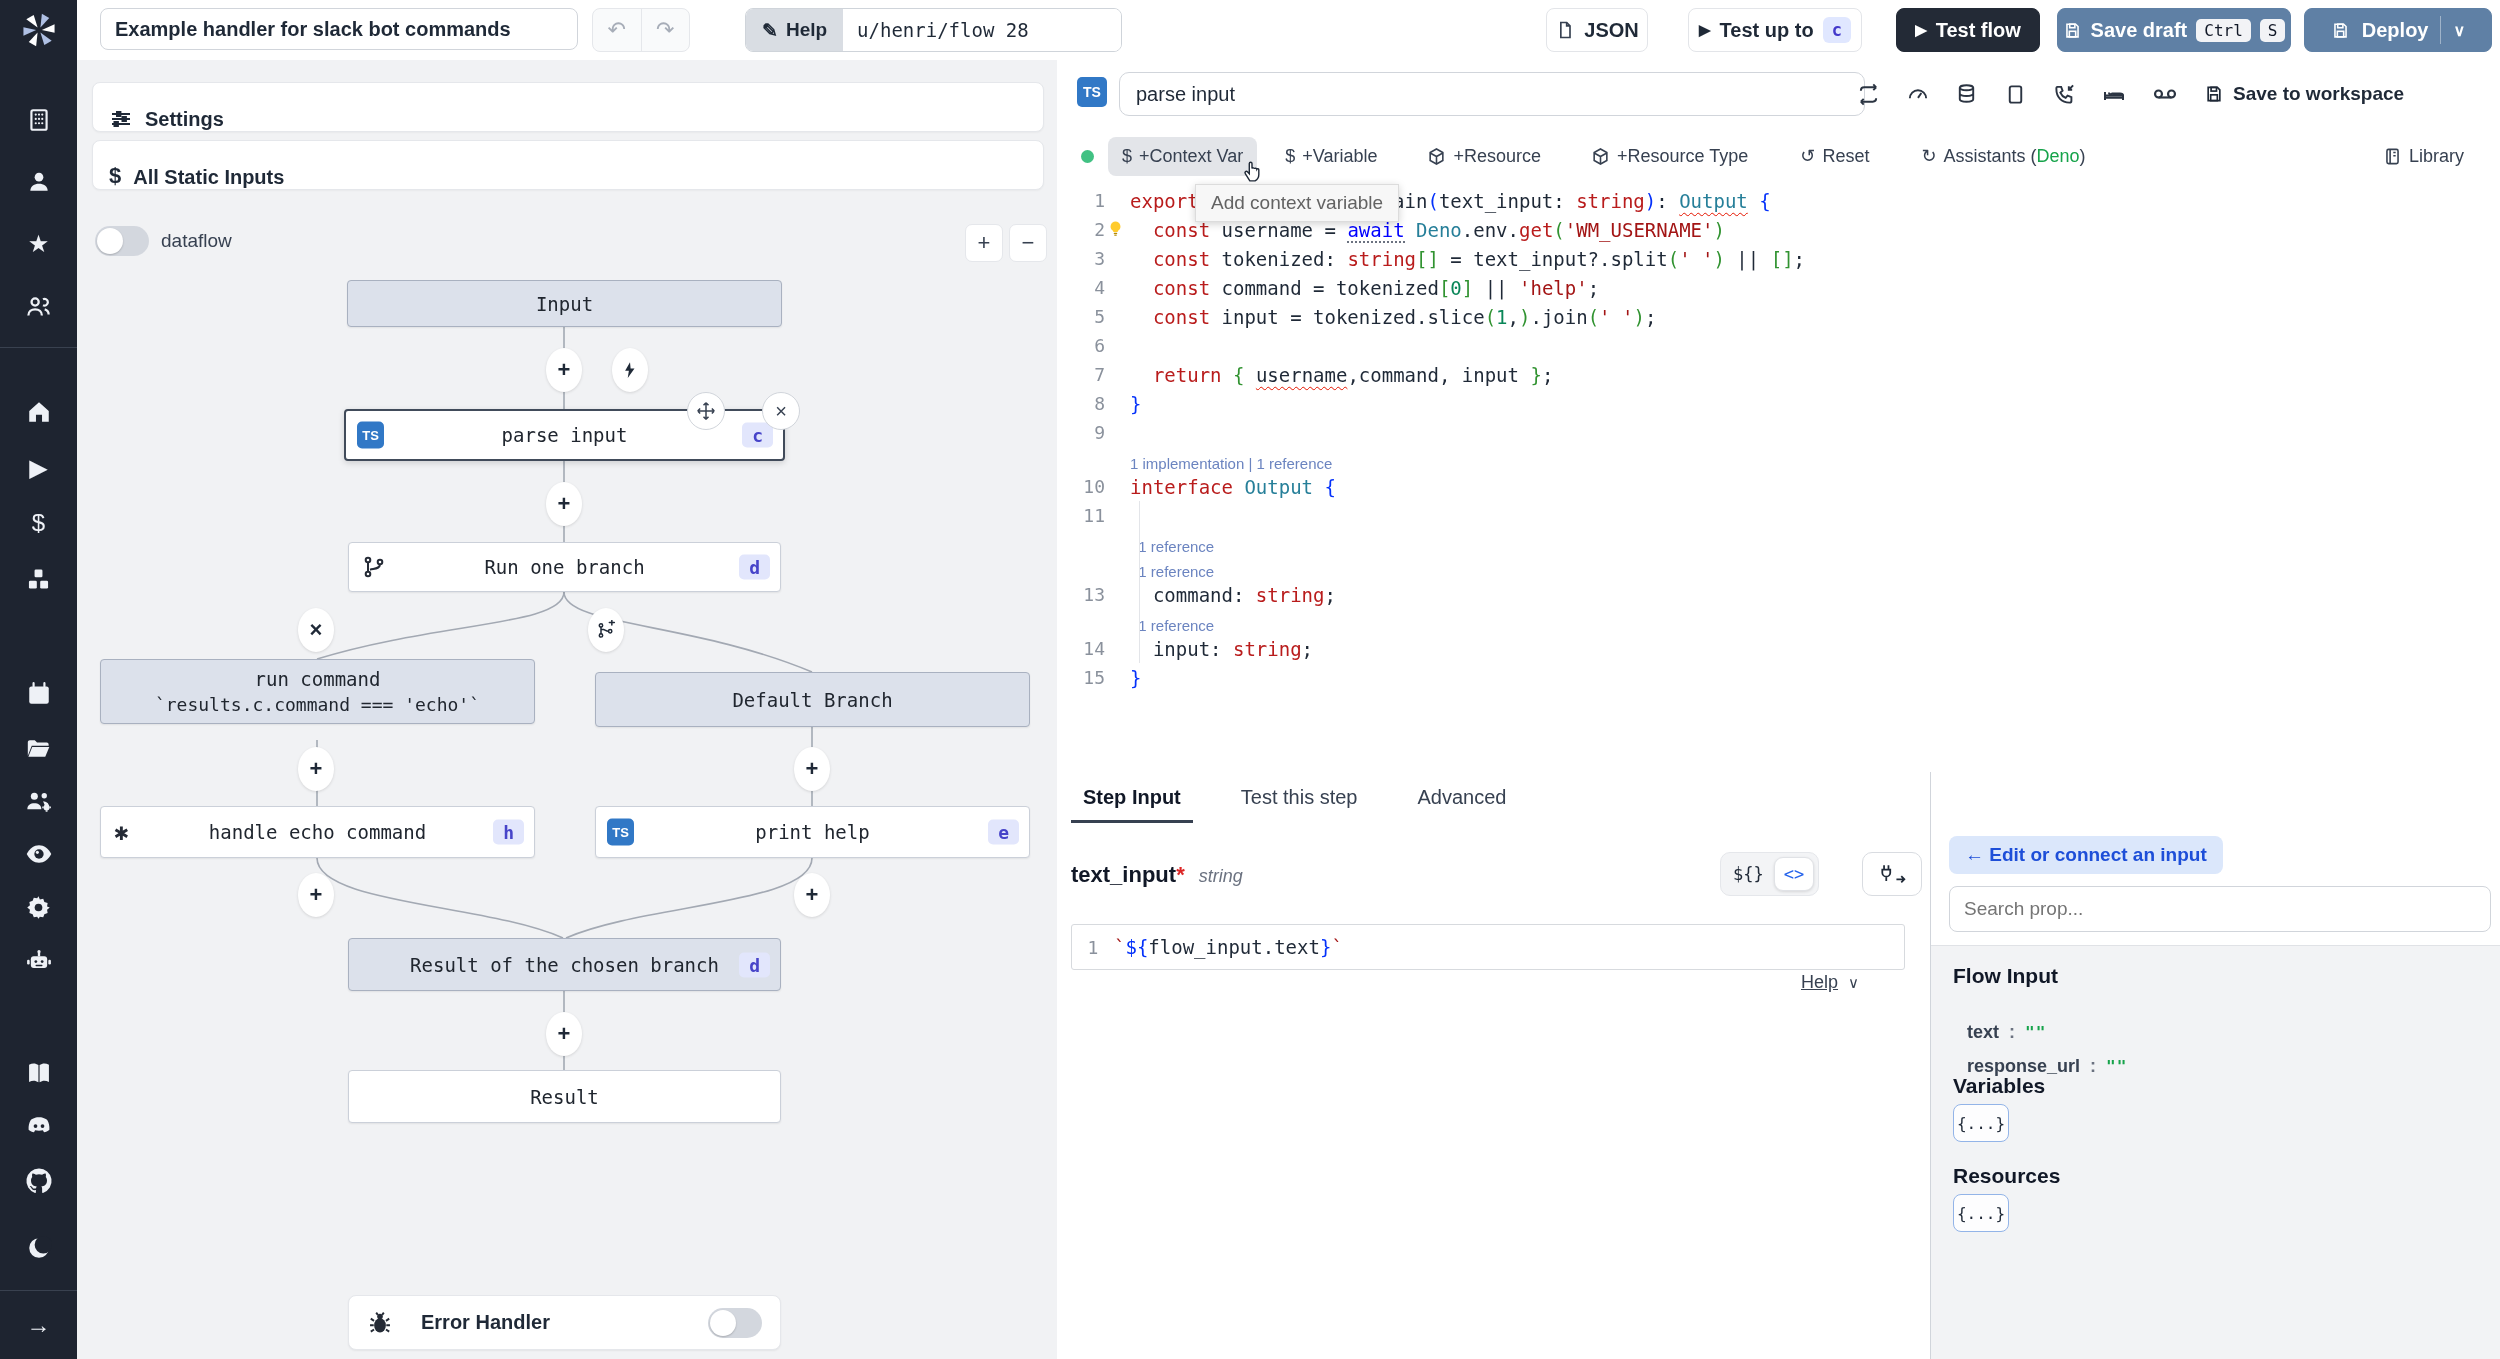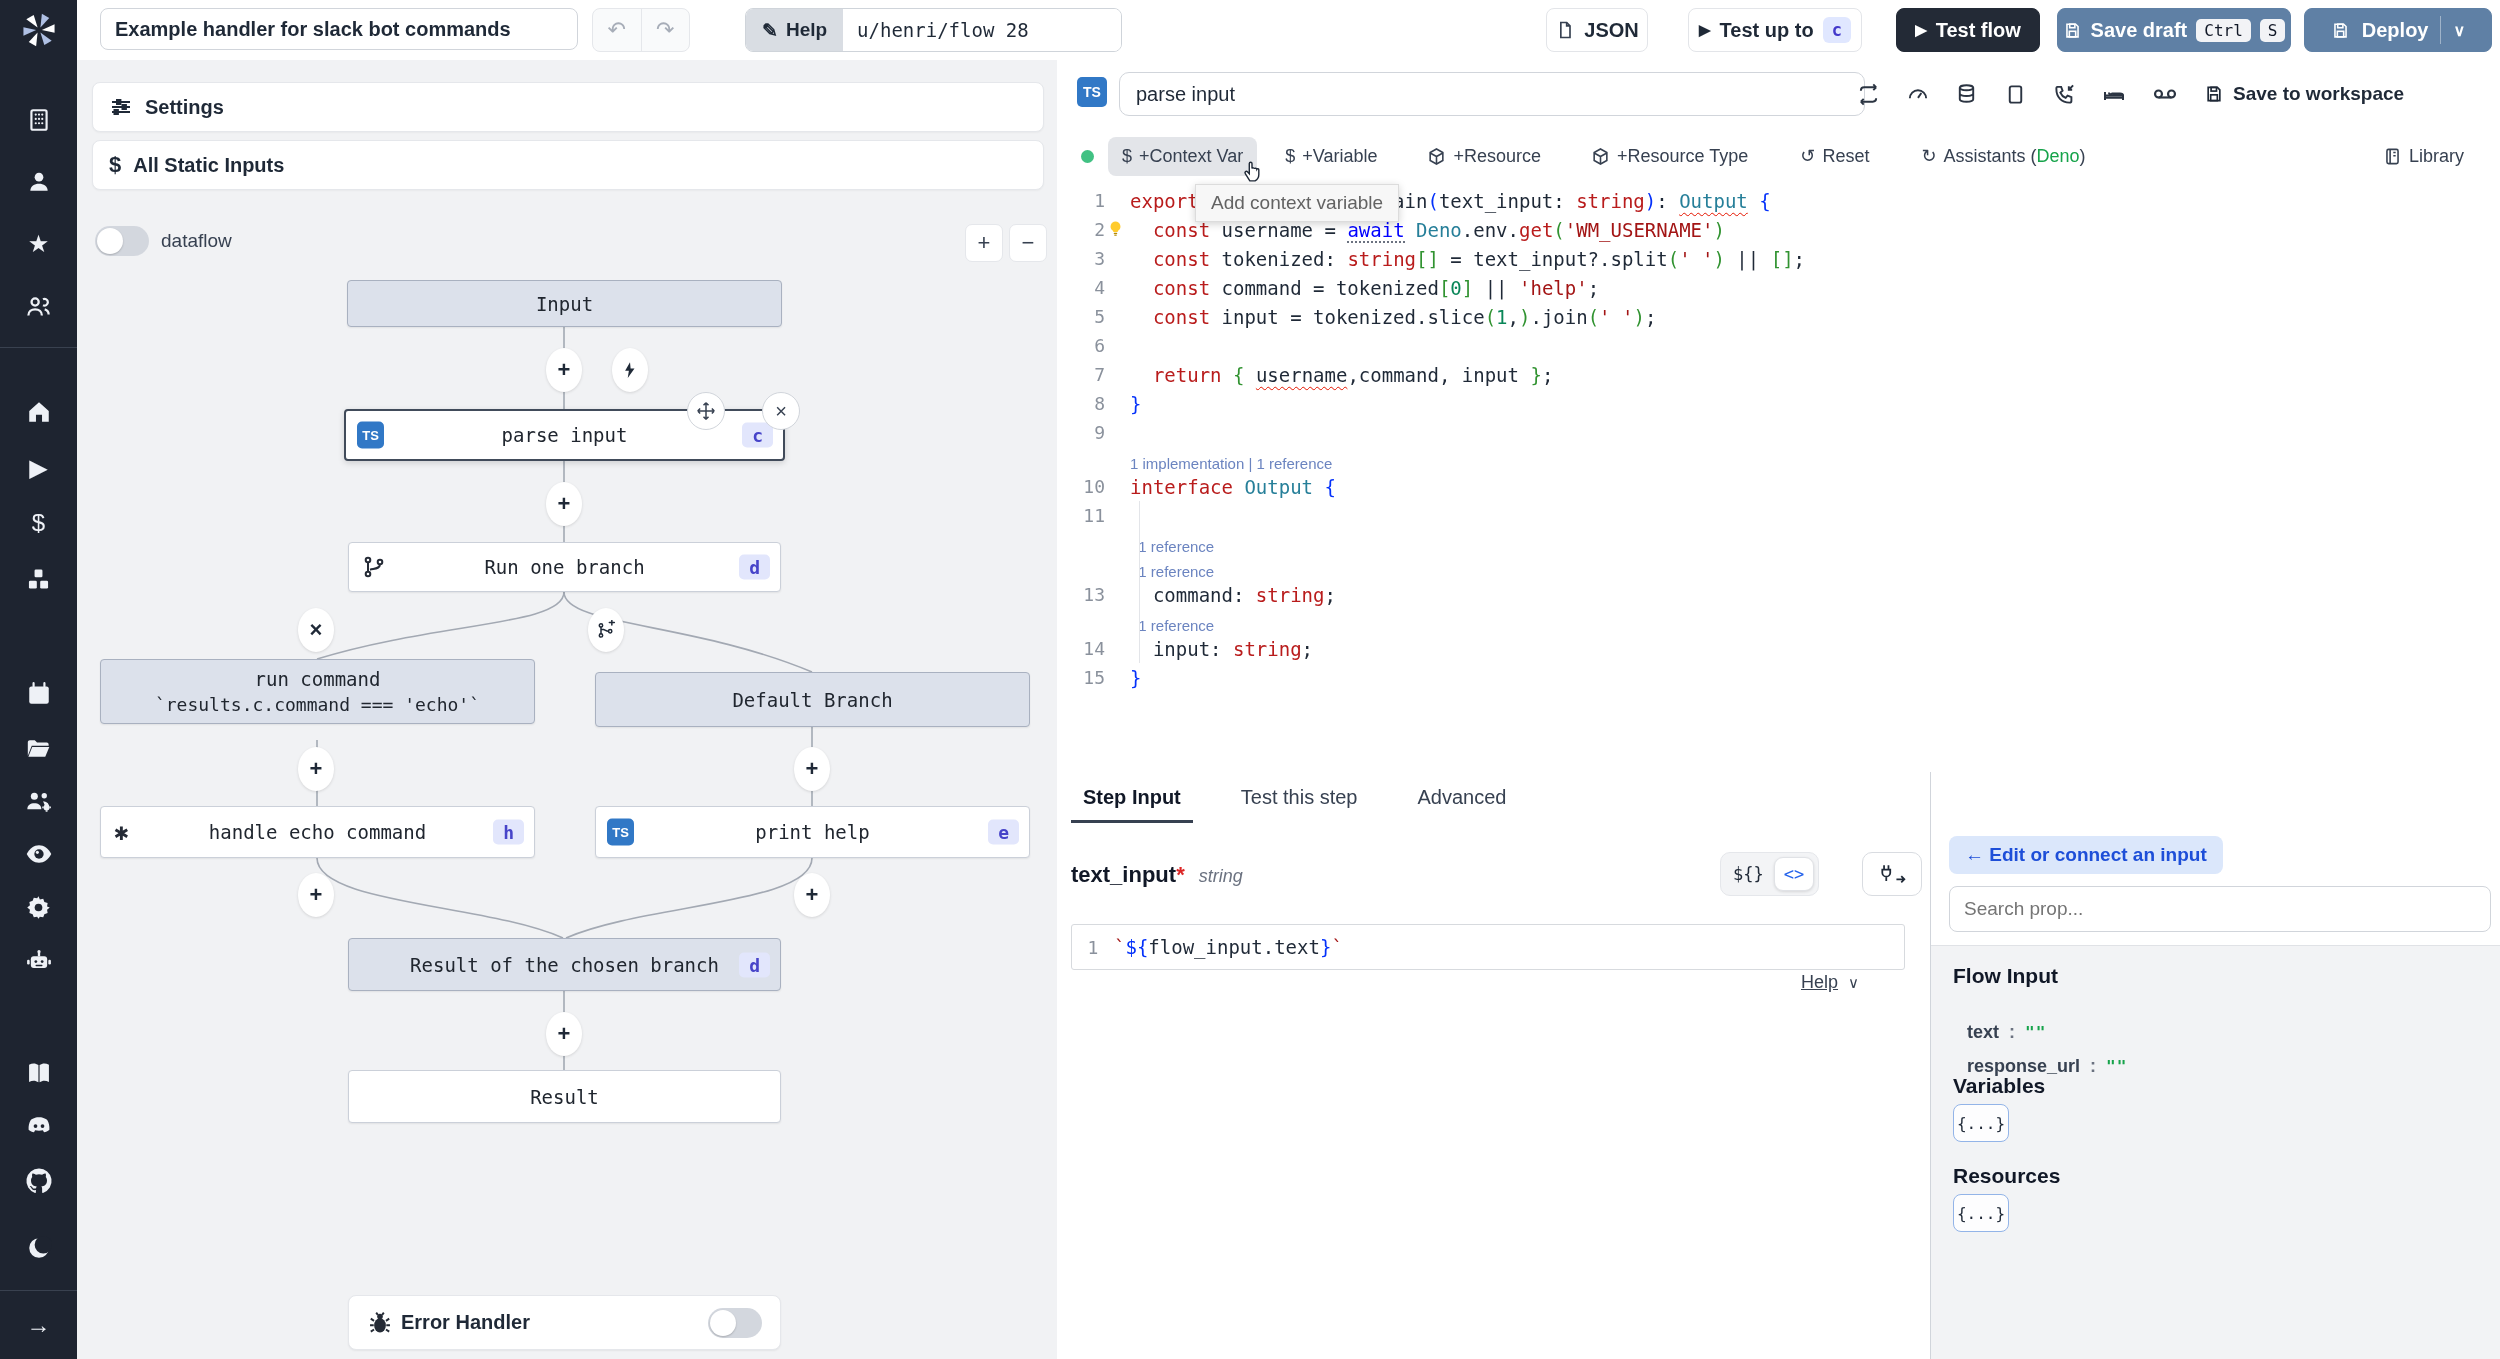--- a/index.html
+++ b/index.html
@@ -26,33 +26,33 @@
   .tbtn{position:absolute;top:8px;height:42px;display:flex;align-items:center;justify-content:center;gap:9px;border-radius:8px;font-size:20px;font-weight:bold;}
   .tbtn.light{background:#fff;border:1px solid #e3e5e9;color:#1f2937;}
   .tbtn.dark{background:#232a36;color:#fff;border:1px solid #232a36;}
   .tbtn.blue{background:#5f80a5;color:#fff;border:1px solid #5f80a5;}
   .stepChip{background:#e0e7ff;color:#4338ca;font-family:"DejaVu Sans Mono",monospace;font-weight:bold;font-size:17px;border-radius:6px;padding:3px 9px;}
   .kbd{background:#f2f3f6;color:#111827;font-family:"DejaVu Sans Mono",monospace;font-size:16px;border-radius:5px;padding:2px 8px;font-weight:normal;}
   .vsep{width:1px;height:28px;background:rgba(255,255,255,.4);}
 
   
   .flow{left:77px;top:60px;width:980px;height:1299px;background:#f1f2f4;border-right:1px solid #d1d5db;}
-  .panelbar{position:absolute;left:15px;width:952px;height:50px;background:#fff;border:1px solid #e5e7eb;border-radius:8px;display:flex;align-items:center;gap:12px;padding:0 16px;box-sizing:border-box;font-size:20px;font-weight:bold;color:#1f2937;box-shadow:0 1px 2px rgba(0,0,0,.04);}
+  .panelbar{position:absolute;left:15px;width:952px;height:50px;background:#fff;border:1px solid #e5e7eb;border-radius:8px;display:flex;align-items:flex-end;gap:12px;padding:0 16px;box-sizing:border-box;font-size:20px;font-weight:bold;color:#1f2937;box-shadow:0 1px 2px rgba(0,0,0,.04);}
   .toggle{width:54px;height:30px;border-radius:15px;background:#d3d7de;position:relative;}
   .toggle .knob{position:absolute;left:2px;top:2px;width:26px;height:26px;border-radius:50%;background:#fff;box-shadow:0 1px 2px rgba(0,0,0,.2);}
   .zoomBtn{position:absolute;width:36px;height:36px;background:#fff;border:1px solid #e5e7eb;border-radius:7px;display:flex;align-items:center;justify-content:center;font-size:22px;color:#374151;}
   .node{position:absolute;background:#fff;border:1px solid #cbd0d9;border-radius:4px;display:flex;align-items:center;justify-content:center;font-family:"DejaVu Sans Mono",monospace;font-size:19px;color:#20262f;box-shadow:0 1px 2px rgba(0,0,0,.07);box-sizing:border-box;}
   .node.gray{background:#dce1eb;border-color:#a9b1c0;}
   .node.sel{border:2px solid #414b5a;box-shadow:0 2px 6px rgba(0,0,0,.15);}
   .nbadge{position:absolute;right:10px;top:50%;transform:translateY(-50%);background:#e2e6fc;color:#4744c9;font-weight:bold;font-size:18px;border-radius:5px;padding:2px 10px;}
   .tschip{position:absolute;left:11px;top:50%;transform:translateY(-50%);width:27px;height:27px;background:#3178c6;color:#fff;font-size:13px;font-weight:bold;border-radius:5px;display:flex;align-items:center;justify-content:center;font-family:"Liberation Sans",sans-serif;}
   .nicon{position:absolute;left:13px;top:50%;transform:translateY(-50%);color:#252b36;}
   .oval{position:absolute;width:36px;height:44px;border-radius:50%;background:#fff;display:flex;align-items:center;justify-content:center;color:#1f2937;font-size:22px;font-weight:bold;box-shadow:0 1px 3px rgba(0,0,0,.12);}
   .ringIcon{position:absolute;width:36px;height:36px;border-radius:50%;background:#fff;border:1px solid #d1d5db;display:flex;align-items:center;justify-content:center;color:#374151;font-size:20px;}
-  .errNode{position:absolute;background:#fff;border:1px solid #e5e7eb;border-radius:8px;display:flex;align-items:center;gap:8px;padding:0 18px;box-sizing:border-box;font-size:20px;font-weight:bold;color:#1f2937;box-shadow:0 1px 2px rgba(0,0,0,.06);}
+  .errNode{position:absolute;background:#fff;border:1px solid #e5e7eb;border-radius:8px;display:flex;align-items:center;gap:28px;padding:0 18px;box-sizing:border-box;font-size:20px;font-weight:bold;color:#1f2937;box-shadow:0 1px 2px rgba(0,0,0,.06);}
 
   
   .editor{left:1057px;top:60px;width:1443px;height:712px;background:#fff;border-bottom:1px solid #d1d5db;}
   .langBadge{position:absolute;left:20px;top:17px;width:30px;height:30px;background:#3178c6;color:#fff;font-weight:bold;font-size:14px;border-radius:5px;display:flex;align-items:center;justify-content:center;}
   .nameInput{position:absolute;left:62px;top:12px;width:712px;height:42px;border:1px solid #d1d5db;border-radius:10px;padding:0 16px;font-size:20px;color:#1f2937;}
   .hIcons{position:absolute;left:800px;top:14px;height:40px;display:flex;align-items:center;gap:26px;color:#2b3442;}
   .saveWs{display:flex;align-items:center;gap:9px;font-size:19px;font-weight:bold;color:#1f2937;}
   .actRow{position:absolute;left:0;top:72px;width:1443px;height:48px;display:flex;align-items:center;gap:0;}
   .dot{width:13px;height:13px;border-radius:50%;background:#41c183;margin:0 14px 0 24px;}
   .act{display:flex;align-items:center;gap:7px;font-size:18px;color:#374151;padding:9px 14px;border-radius:8px;white-space:nowrap;}

